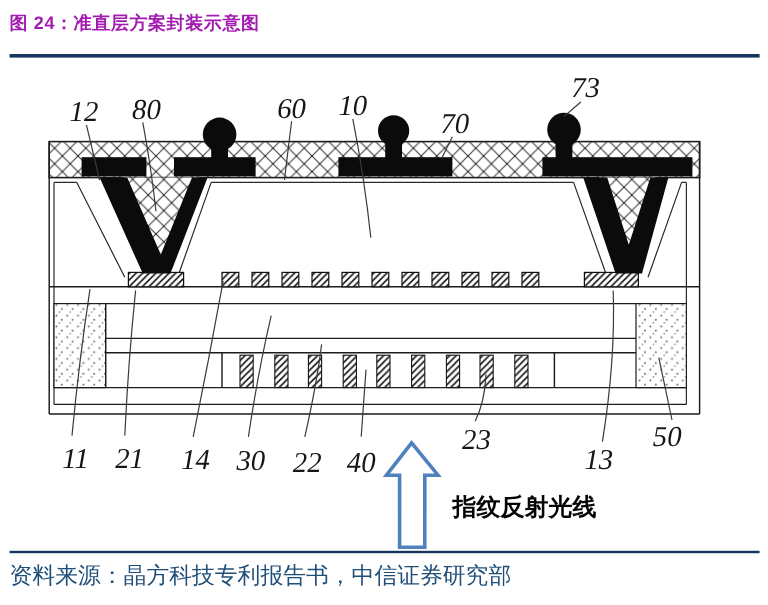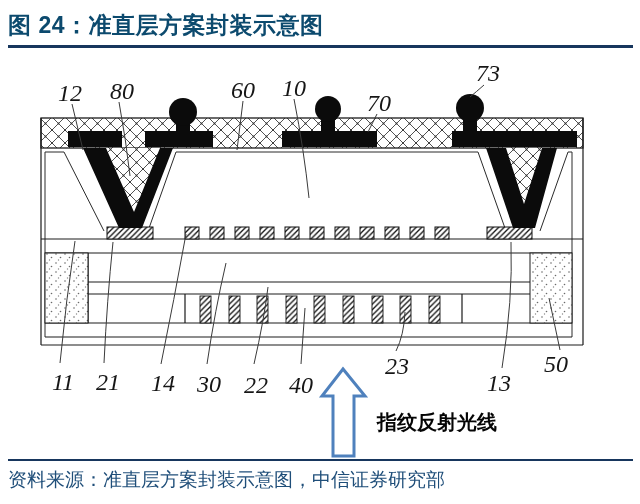--- a/index.html
+++ b/index.html
@@ -2,21 +2,21 @@
 <html><head>
 <meta charset="utf-8">
 <style>
   html,body{margin:0;padding:0;}
   body{
     width:640px;height:504px;position:relative;background:#ffffff;
     font-family:"Liberation Sans", sans-serif;overflow:hidden;
   }
   .fig-title{
     position:absolute;left:8px;top:10px;width:620px;
-    font-size:23px;font-weight:bold;color:#0c4a6e;letter-spacing:0.5px;
+    font-size:15px;font-weight:bold;color:#a21caf;letter-spacing:0.5px;
     white-space:nowrap;
   }
   .rule-top{
     position:absolute;left:8px;top:45px;width:625px;height:3px;background:#17365d;
   }
   .rule-bottom{
     position:absolute;left:8px;top:459px;width:625px;height:2px;background:#17365d;
   }
   .fig-source{
     position:absolute;left:8px;top:467px;width:620px;
@@ -170,13 +170,13 @@
       <text class="ref" x="499" y="391">13</text>
       <text class="ref" x="556" y="372">50</text>
     </g>
 
     <polygon points="343,369 322,396 333,396 333,456 354,456 354,396 365,396" fill="#ffffff" stroke="#4f81bd" stroke-width="3" stroke-linejoin="miter"></polygon>
     <text class="arrow-caption" x="377" y="429">指纹反射光线</text>
   </g>
 </svg>
 
 <div class="rule-bottom"></div>
-<div class="fig-source">资料来源：准直层方案封装示意图，中信证券研究部</div>
+<div class="fig-source">资料来源：晶方科技专利报告书，中信证券研究部</div>
 
 </body></html>

